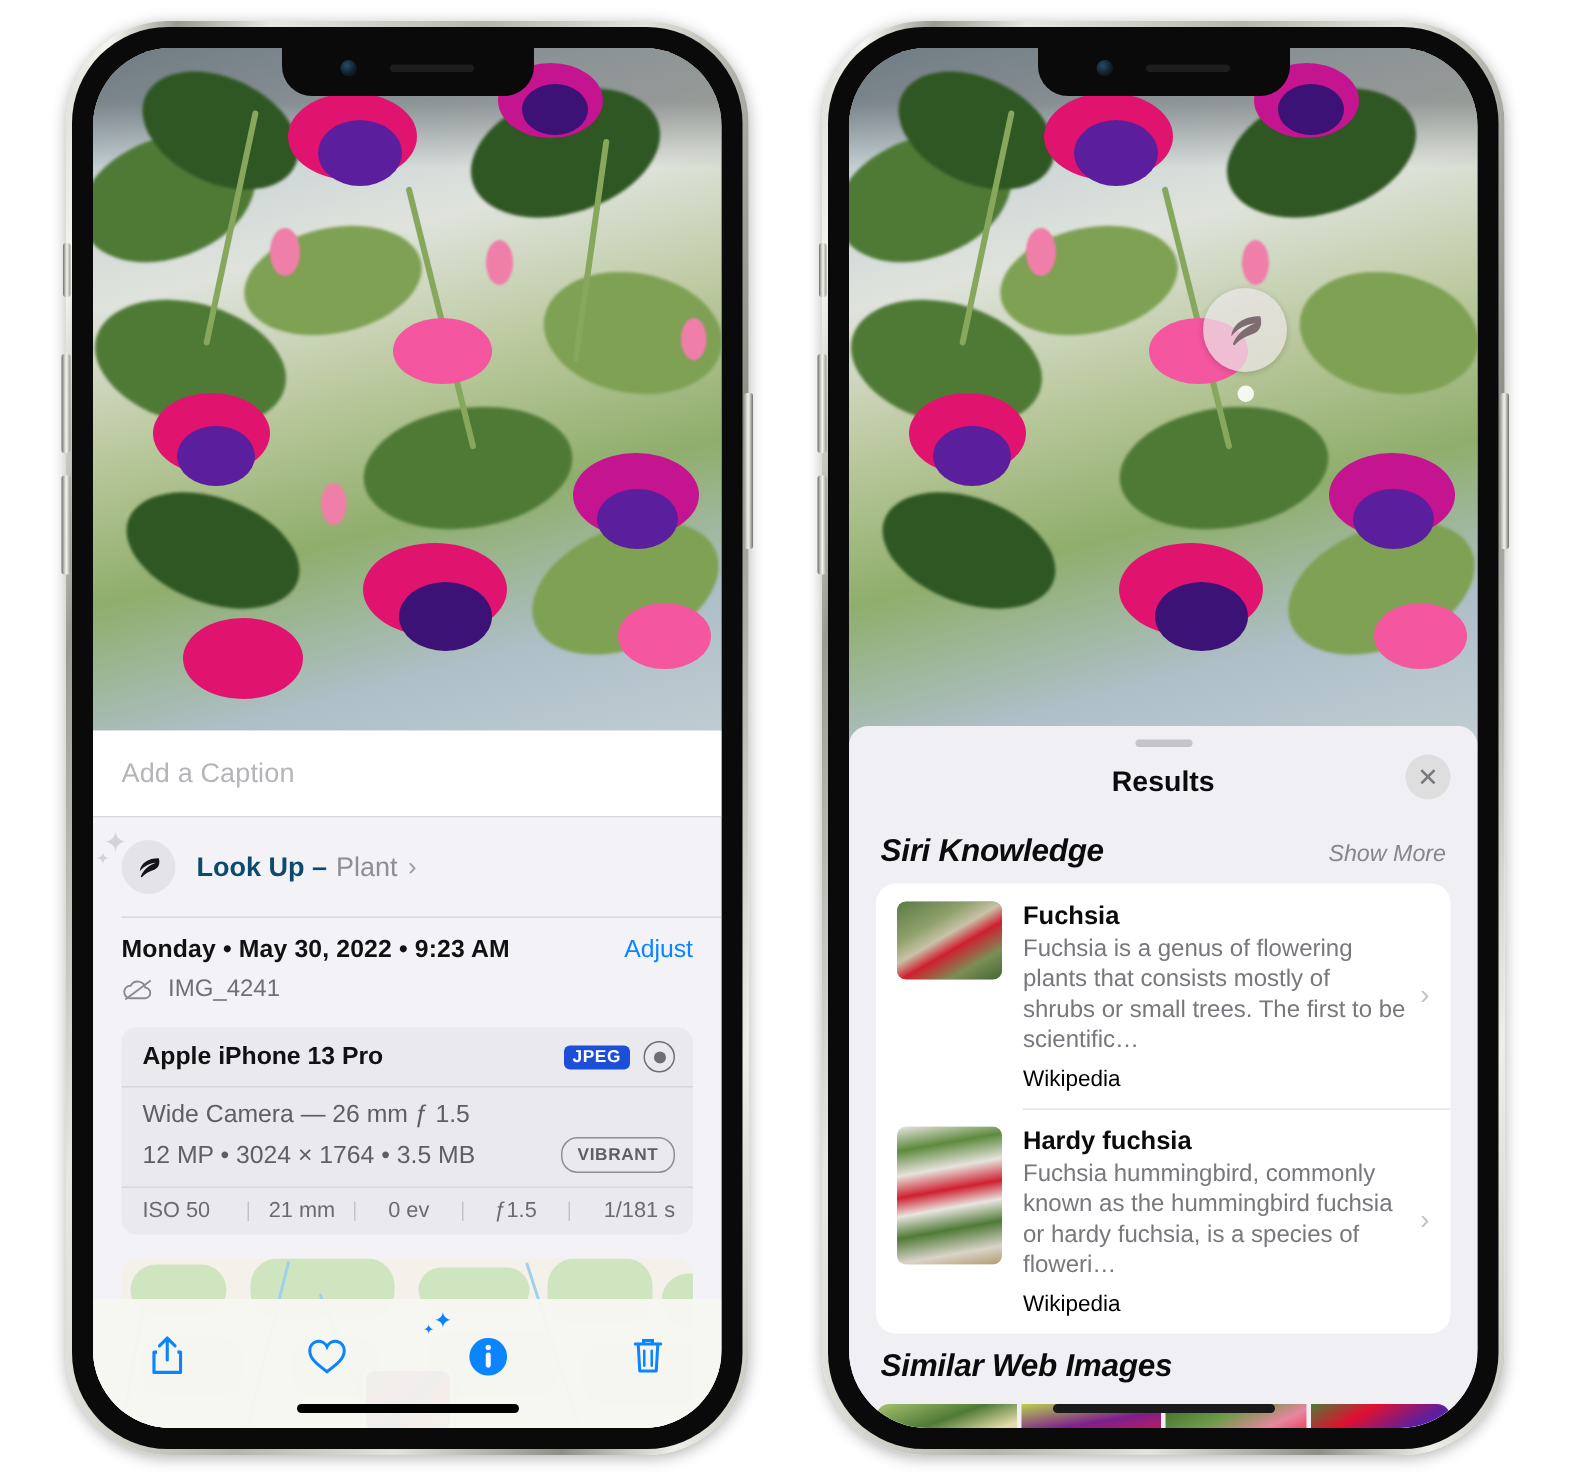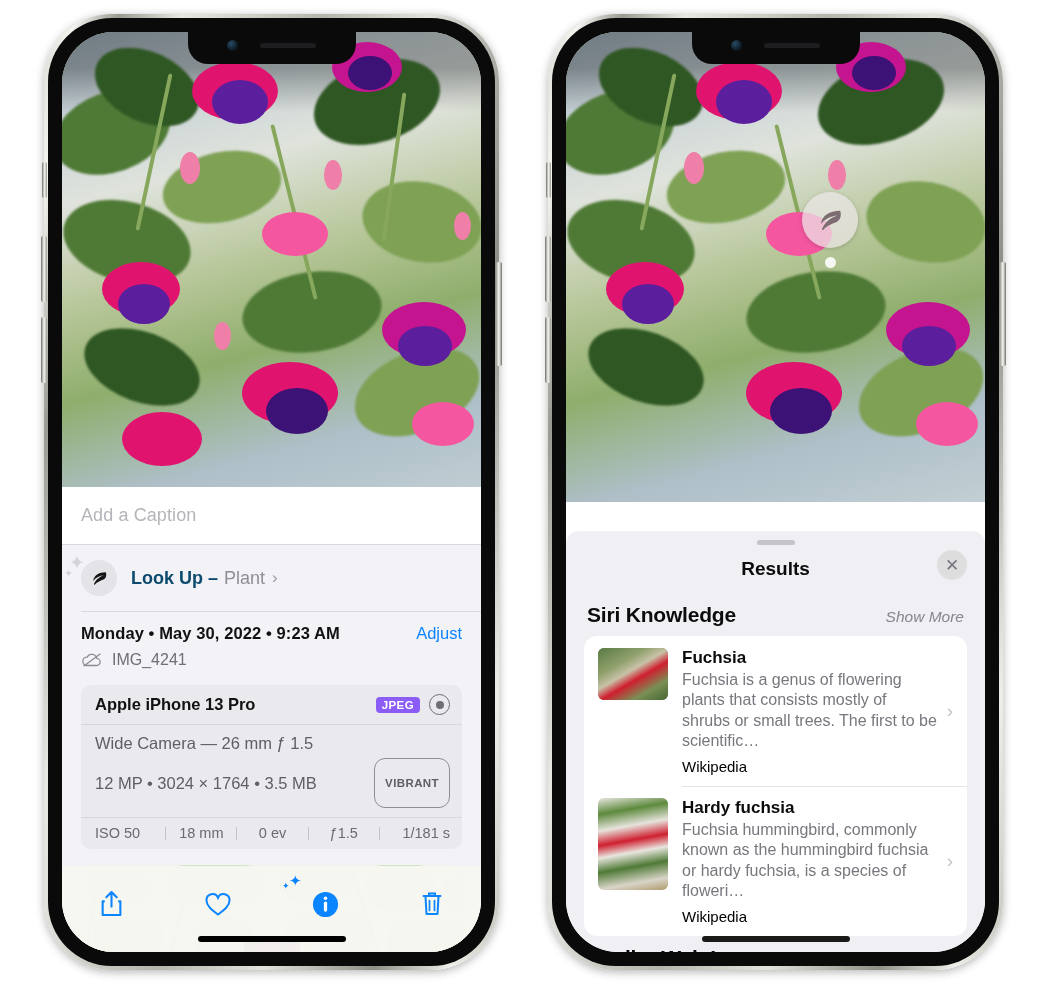--- a/index.html
+++ b/index.html
@@ -124,33 +124,33 @@
 
   .meta-card {
     margin: 16px 19px 0; background: #e9e9ee; border-radius: 10px; overflow: hidden;
   }
   .meta-head {
     display: flex; align-items: center; padding: 9px 12px 9px 14px;
     border-bottom: .5px solid #d6d6db;
   }
   .meta-device { flex: 1; font-size: 16.5px; font-weight: 700; color: #111; }
   .chip-jpeg {
-    background: #8b5cf6; color: #fff; font-size: 11.5px; font-weight: 700;
+    background: #1d4ed8; color: #fff; font-size: 11.5px; font-weight: 700;
     padding: 2px 6px; border-radius: 4px; letter-spacing: .4px; margin-right: 9px;
   }
   .lens-ring { width: 21px; height: 21px; border-radius: 50%; border: 1.6px solid #6e6e76;
     display:flex;align-items:center;justify-content:center;}
   .lens-ring i { width: 8px; height: 8px; border-radius: 50%; background: #6e6e76; display:block;}
   .meta-body { padding: 9px 12px 9px 14px; border-bottom: .5px solid #d6d6db; }
   .meta-l1 { font-size: 16.5px; color: #5e5e66; }
   .meta-l2row { display:flex; align-items:center; margin-top: 5px; }
   .meta-l2 { flex:1; font-size: 16.5px; color: #5e5e66; }
   .chip-vibrant {
     border: 1px solid #8e8e96; color: #5e5e66; font-size: 11.5px; font-weight: 600;
-    padding: 18px 10px; border-radius: 11px; letter-spacing: .4px;
+    padding: 5px 10px; border-radius: 11px; letter-spacing: .4px;
   }
   .meta-exif { display: flex; align-items: center; padding: 7px 12px 8px 14px; }
   .exif-item { flex: 1; font-size: 14.5px; color: #6a6a72; text-align: center; }
   .exif-item:first-child { text-align: left; }
   .exif-item:last-child { text-align: right; }
   .exif-sep { width: 1px; height: 13px; background: #c3c3c9; }
 
   .map {
     margin: 16px 19px 0; height: 120px; border-radius: 12px; overflow: hidden;
     position: relative;
@@ -173,33 +173,33 @@
     padding: 16px 26px 0; z-index: 30;
   }
   .tb-btn { width: 46px; height: 44px; display:flex; align-items:center; justify-content:center;}
   .info-wrap { position: relative; }
   .info-sparks { position: absolute; left: -13px; top: -9px; color:#0b84ff; font-size: 15px; line-height:1;}
   .info-sparks small { position:absolute; left:-7px; top:9px; font-size: 9px;}
 
   
   .rsheet {
     position: absolute; left: 0; right: 0; bottom: 0; top: 452px;
-    background: #f0eff4; border-radius: 13px 13px 0 0; z-index: 20; overflow: hidden; margin-top: 47px;
+    background: #f0eff4; border-radius: 13px 13px 0 0; z-index: 20; overflow: hidden;
   }
   .grabber { width: 38px; height: 5px; border-radius: 3px; background: #c4c4ca;
     margin: 9px auto 0; }
   .rhead { position: relative; height: 48px; display:flex; align-items:center; justify-content:center;}
   .rtitle { font-size: 19px; font-weight: 700; color: #0b0b0c; }
   .close-btn {
     position: absolute; right: 18px; top: 5px; width: 30px; height: 30px; border-radius: 50%;
     background: #dededf; display:flex;align-items:center;justify-content:center;
     color:#76767c; font-size: 17px;
   }
   .sec-head { display:flex; align-items: baseline; padding: 10px 21px 9px; }
-  .sec-title { flex:1; font-size: 21px; font-weight: 700; color: #0b0b0c; letter-spacing: -.2px;}
+  .sec-title { flex:1; font-size: 21px; font-weight: 700; color: #0b0b0c; letter-spacing: -.2px; font-style: italic;}
   .show-more { font-size: 15.5px; color: #86868c; font-style: italic; }
 
   .kcard { margin: 0 18px; background: #fff; border-radius: 13px; overflow: hidden; }
   .krow { display: flex; padding: 12px 14px 11px; position: relative; }
   .krow + .krow:before {
     content:""; position:absolute; left: 98px; right: 0; top: 0; height: .5px; background: #e4e4e8;
   }
   .kthumb { width: 70px; height: 52px; border-radius: 6px; flex: none; margin-right: 14px;
     background:#7d8f6a; overflow:hidden; position:relative; }
   .kthumb.t2 { height: 92px; background:#e8e6e0; }
@@ -334,21 +334,21 @@
             <div class="meta-body">
               <div class="meta-l1">Wide Camera — 26 mm ƒ 1.5</div>
               <div class="meta-l2row">
                 <span class="meta-l2">12 MP • 3024 × 1764 • 3.5 MB</span>
                 <span class="chip-vibrant">VIBRANT</span>
               </div>
             </div>
             <div class="meta-exif">
               <span class="exif-item">ISO 50</span>
               <span class="exif-sep"></span>
-              <span class="exif-item">18 mm</span>
+              <span class="exif-item">21 mm</span>
               <span class="exif-sep"></span>
               <span class="exif-item">0 ev</span>
               <span class="exif-sep"></span>
               <span class="exif-item">ƒ1.5</span>
               <span class="exif-sep"></span>
               <span class="exif-item">1/181 s</span>
             </div>
           </div>
 
           <div class="map">

